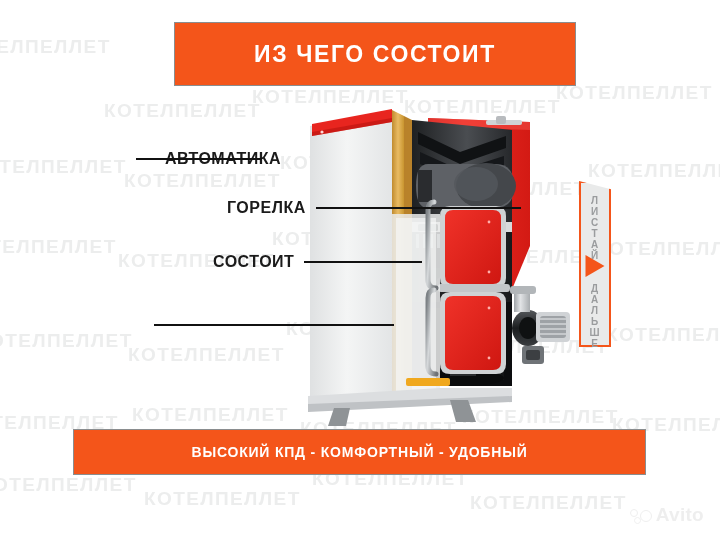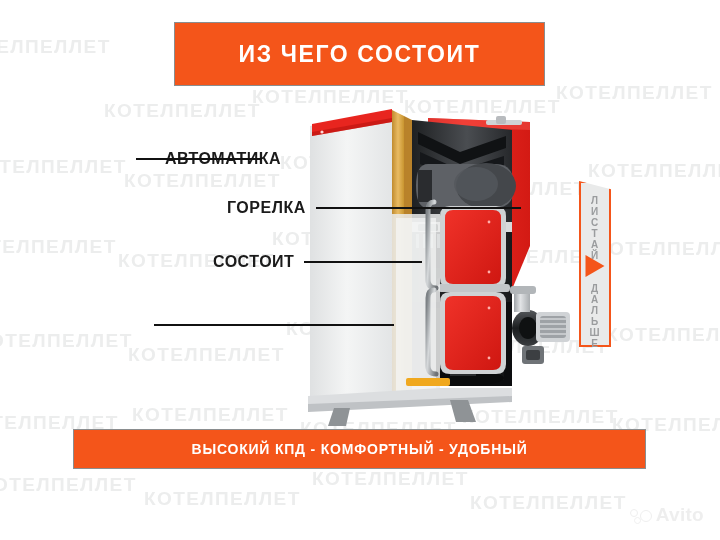--- a/index.html
+++ b/index.html
@@ -48,21 +48,21 @@
     height: 330px;
     z-index: 2;
   }
   #boiler svg { display: block; }
 
   
   #title-banner {
     position: absolute;
     left: 174px;
     top: 22px;
-    width: 371px;
+    width: 402px;
     height: 64px;
     background: #f4551a;
     border: 1px solid #8a8d8f;
     box-sizing: border-box;
     z-index: 5;
     display: flex;
     flex-direction: column;
     align-items: center;
     justify-content: center;
   }
@@ -76,21 +76,21 @@
     white-space: nowrap;
     font-family: "Liberation Sans", sans-serif;
   }
 
   
   #bottom-banner {
     position: absolute;
     left: 73px;
     top: 429px;
     width: 573px;
-    height: 40px;
+    height: 46px;
     background: #f4551a;
     border: 1px solid #8a8d8f;
     box-sizing: border-box;
     z-index: 5;
     display: flex;
     align-items: center;
     justify-content: center;
   }
   #bottom-banner .line {
     color: #ffffff;

